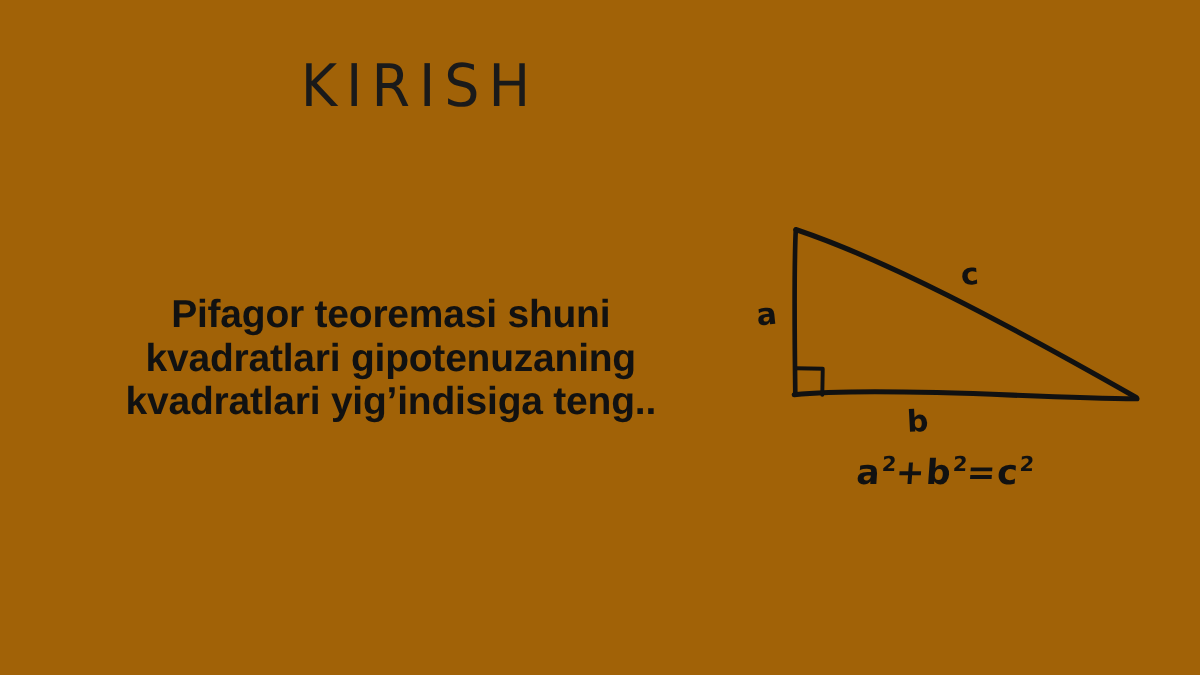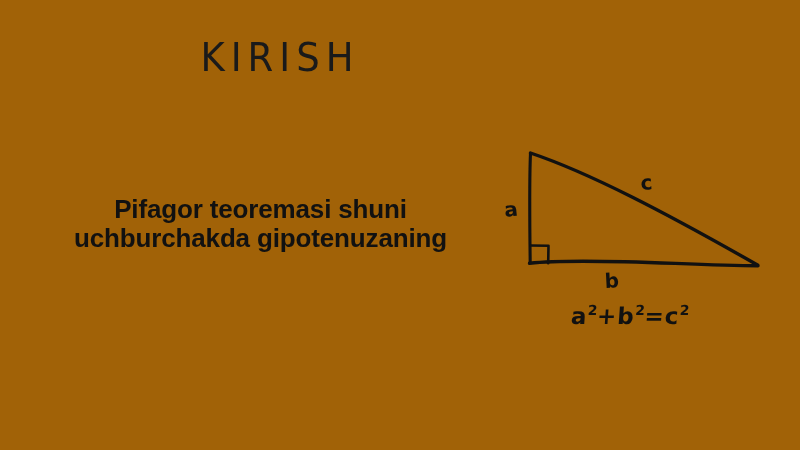--- a/index.html
+++ b/index.html
@@ -109,21 +109,22 @@
 </style>
 </head>
 <body>
 
 <div id="slide">
 
   <div id="slide-title">KIRISH</div>
 
   <div id="body-text">
     <span class="line">Pifagor teoremasi shuni</span>
-    <span class="line">uchburchakda gipotenuzaning</span>
+    <span class="line">kvadratlari gipotenuzaning</span>
+    <span class="line">kvadratlari yig’indisiga teng..</span>
   </div>
 
   <div id="diagram">
     <svg viewBox="0 0 330 240" xmlns="http://www.w3.org/2000/svg">
 
       <path class="stroke tri-side" d="M 60.5 33.5 C 59.2 62, 59.6 96, 60.2 142.5"></path>
 
       <path class="stroke tri-hyp" d="M 60.5 33.0 C 120 53, 196 93, 287.5 145.0"></path>
 
       <path class="stroke tri-base" d="M 59.5 143.2 C 95 139.4, 160 141.6, 205 143.4 C 243 145.0, 268 145.8, 288.0 145.8"></path>

